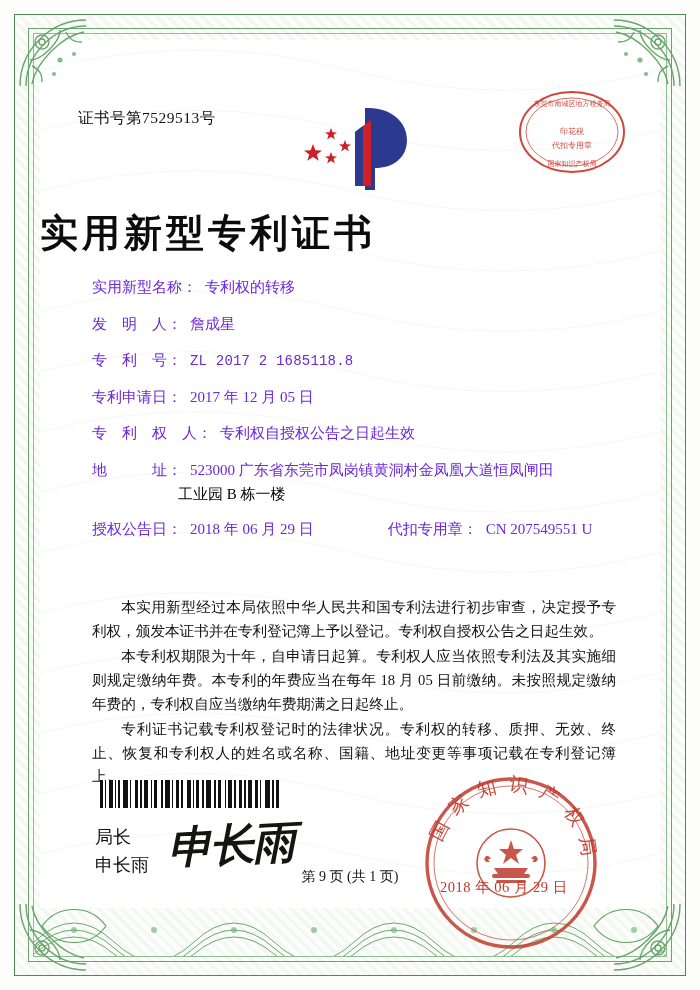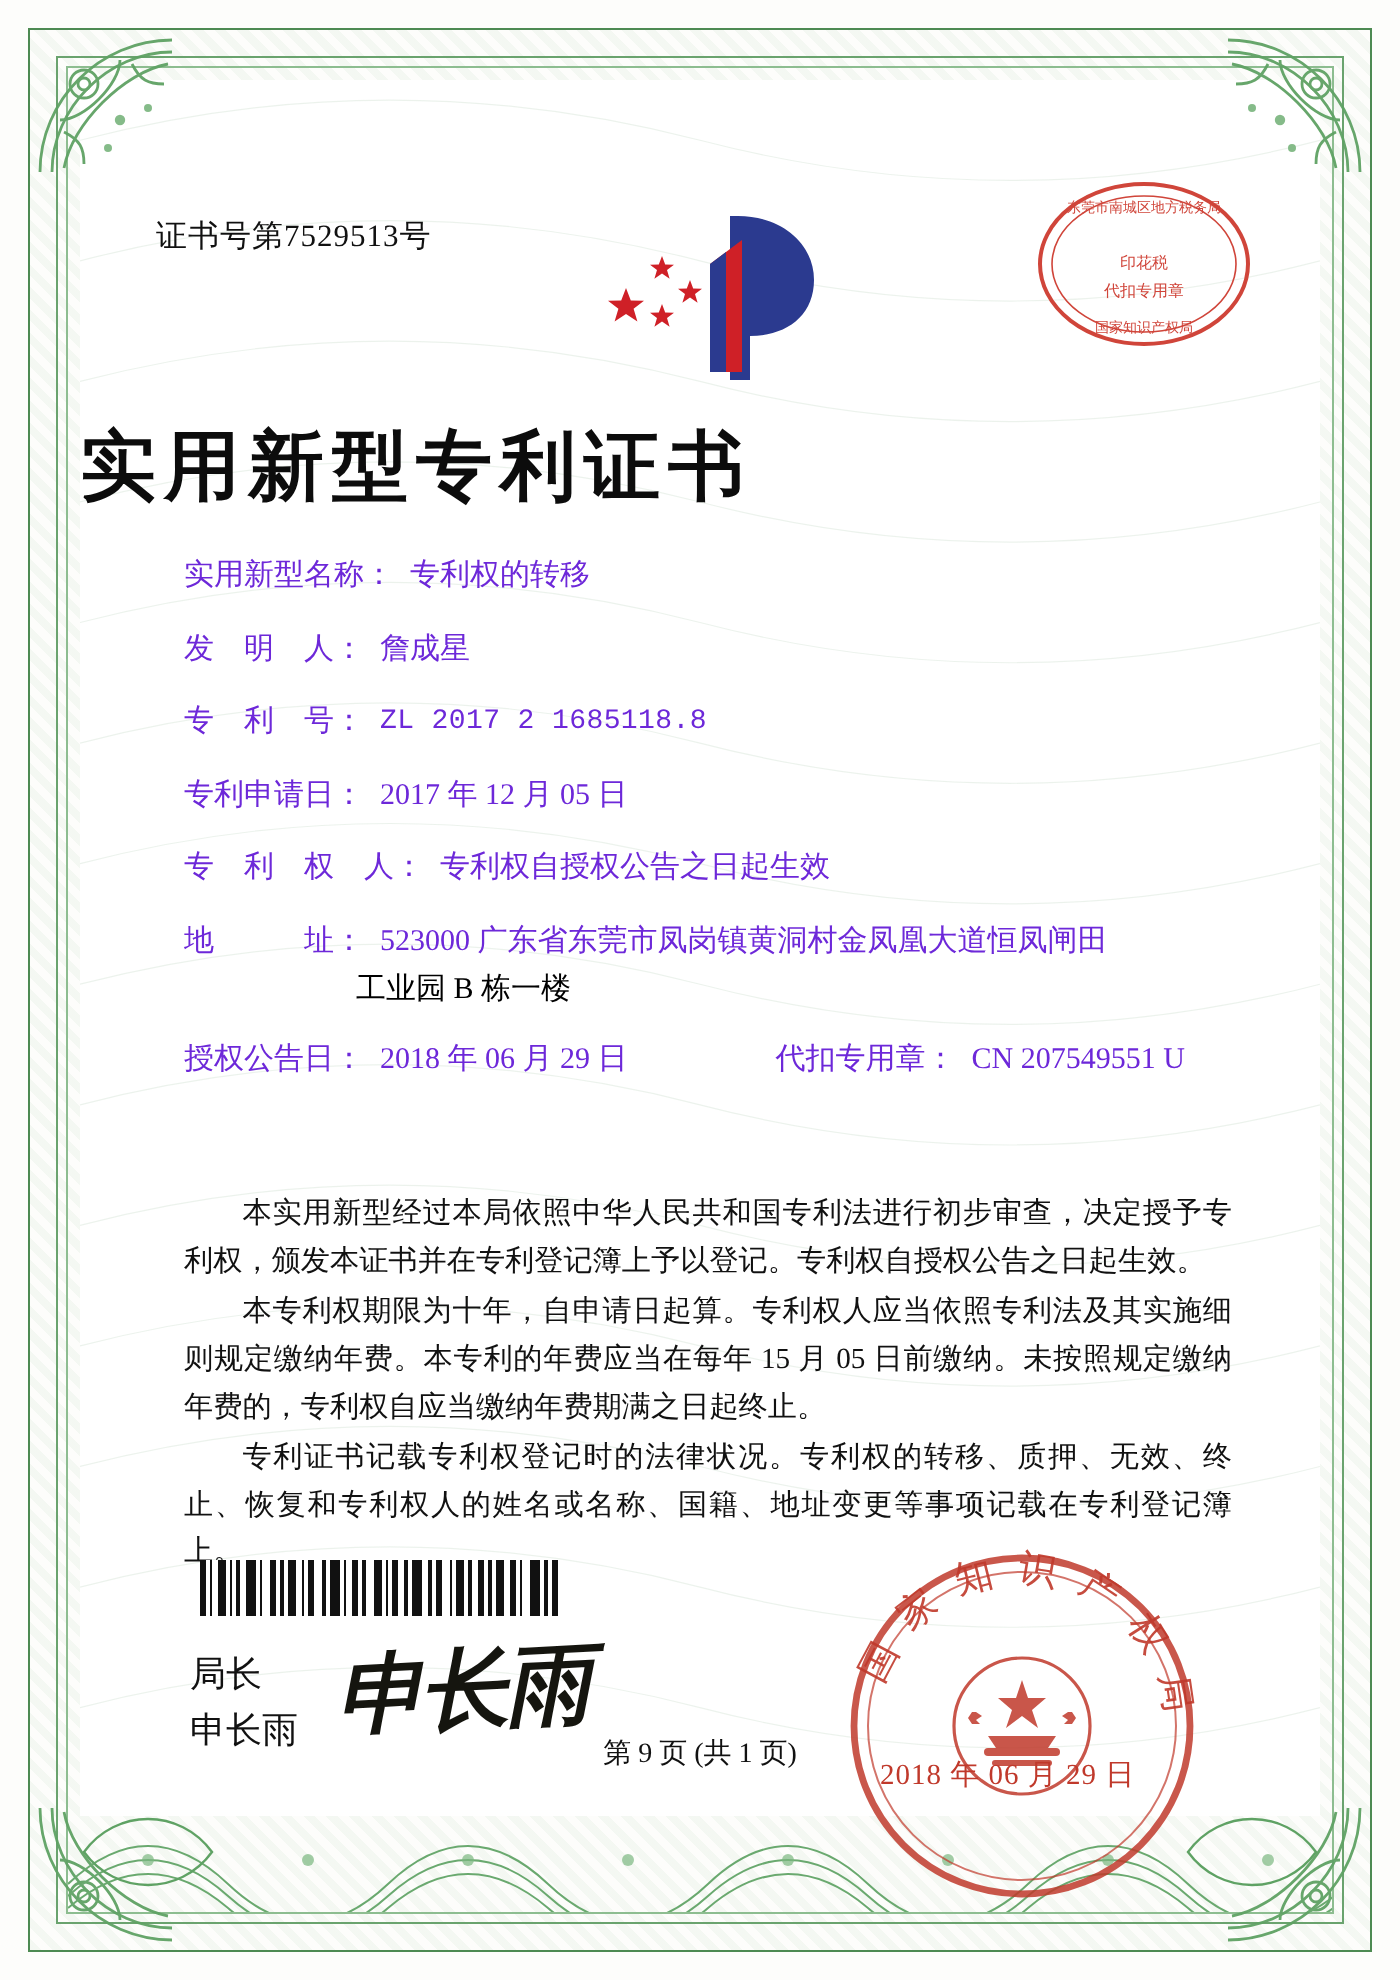--- a/index.html
+++ b/index.html
@@ -401,21 +401,21 @@
         <span class="f-value">2018 年 06 月 29 日</span>
         <span class="f-col2">
           <span class="f-label">代扣专用章：</span>
           <span class="f-value">CN 207549551 U</span>
         </span>
       </div>
     </div>
 
     <div class="paras">
       <p>本实用新型经过本局依照中华人民共和国专利法进行初步审查，决定授予专利权，颁发本证书并在专利登记簿上予以登记。专利权自授权公告之日起生效。</p>
-      <p>本专利权期限为十年，自申请日起算。专利权人应当依照专利法及其实施细则规定缴纳年费。本专利的年费应当在每年 15 月 05 日前缴纳。未按照规定缴纳年费的，专利权自应当缴纳年费期满之日起终止。</p>
+      <p>本专利权期限为十年，自申请日起算。专利权人应当依照专利法及其实施细则规定缴纳年费。本专利的年费应当在每年 18 月 05 日前缴纳。未按照规定缴纳年费的，专利权自应当缴纳年费期满之日起终止。</p>
       <p>专利证书记载专利权登记时的法律状况。专利权的转移、质押、无效、终止、恢复和专利权人的姓名或名称、国籍、地址变更等事项记载在专利登记簿上。</p>
     </div>
 
     <div class="barcode">
       <i style="width:3px"></i>
         <i style="width:2px;background:#fff"></i>
       <i style="width:1px"></i>
         <i style="width:3px;background:#fff"></i>
       <i style="width:4px"></i>
         <i style="width:2px;background:#fff"></i>

